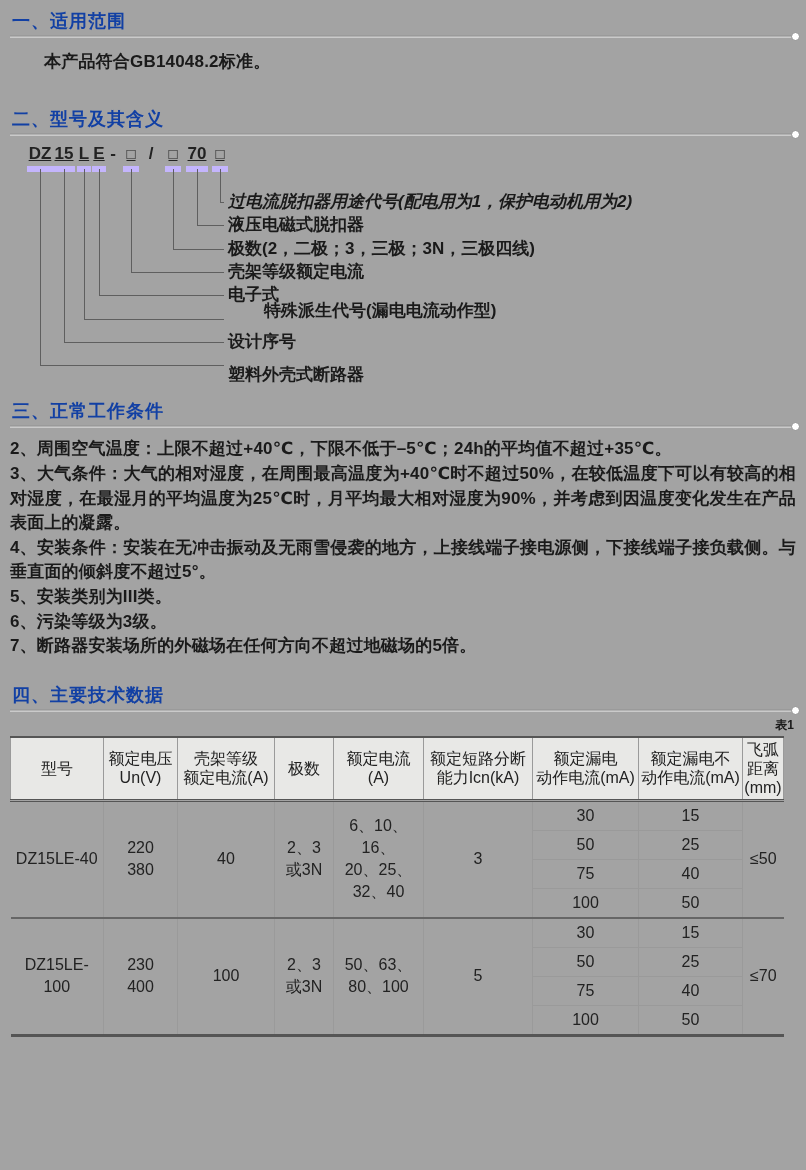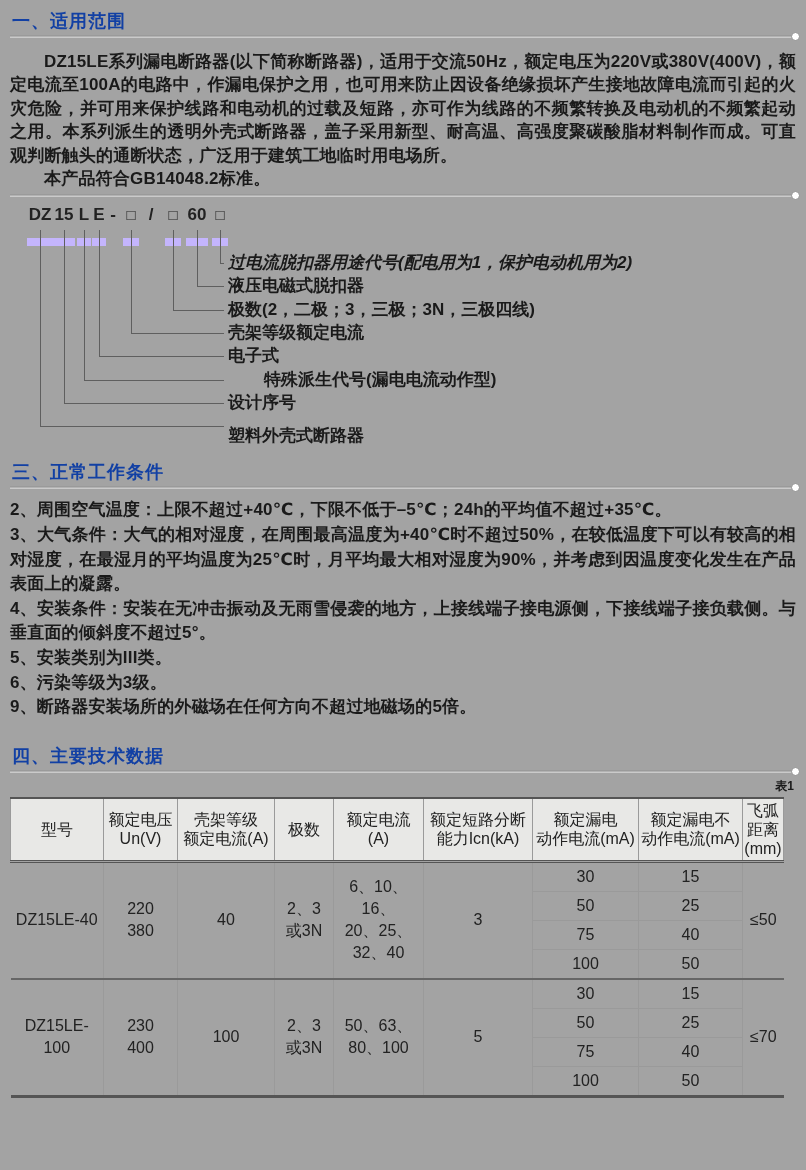--- a/index.html
+++ b/index.html
@@ -12,21 +12,21 @@
 
   
   .s1-title{margin-top:12px;}
   .body-par{margin:12px 10px 0 10px;font-size:17px;line-height:23.4px;font-weight:bold;text-align:justify;text-indent:34px;letter-spacing:0.2px;white-space:normal;}
   .body-par + .body-par{margin-top:0;}
 
   
   .s2-title{margin-top:37px;}
   .diagram{position:relative;height:246px;margin-top:7px;}
   .mpart{position:absolute;top:0;height:21px;line-height:21px;text-align:center;font-size:17px;font-weight:bold;color:#222;}
-  .mpart.tick{border-bottom:8px solid #c4b5fd;padding-bottom:13px;}
+  .mpart.tick{border-bottom:6px solid #c4b5fd;padding-bottom:2px;text-decoration:underline;}
   .mpart.bx{font-size:15px;}
   .vline{position:absolute;width:1px;background:#5f5f5f;}
   .hline{position:absolute;height:1px;background:#5f5f5f;}
   .dlabel{position:absolute;left:228px;font-size:17px;font-weight:bold;line-height:24px;white-space:nowrap;color:#1a1a1a;}
 
   
   .s3-title{margin-top:13px;}
   .cond{margin:0 10px 0 10px;font-size:17px;line-height:24.6px;font-weight:bold;text-align:justify;letter-spacing:0.2px;}
   .cond-list{margin-top:9px;}
 
@@ -45,40 +45,40 @@
 </head>
 <body>
 
 <div class="page">
 
   <div>
     <h2 class="sec-title s1-title">一、适用范围</h2>
     <div class="divider">
         <span class="end-circle"></span>
       </div>
-    <p class="body-par">DZ15LE系列漏电断路器(以下简称断路器)，适用于交流50Hz，额定电压为220V或380V(400V)，额定电流至100A的电路中，作漏电保护之用，也可用来防止因设备绝缘损坏产生接地故障电流而引起的火灾危险，并可用来保护线路和电动机的过载及短路，亦可作为线路的不频繁转换及电动机的不频繁起动之用。本系列派生的透明外壳式断路器，盖子采用新型、耐高温、高强度聚碳酸脂材料制作而成。可直观判断触头的通断状态，广泛用于建筑工地临时用电场所。</p>
     <p class="body-par">本产品符合GB14048.2标准。</p>
   </div>
 
   <div>
+    <h2 class="sec-title s2-title">二、型号及其含义</h2>
     <div class="divider">
         <span class="end-circle"></span>
       </div>
 
     <div class="diagram">
 
       <span class="mpart tick" style="left:27px;width:26px;">DZ</span>
       <span class="mpart tick" style="left:53px;width:22px;">15</span>
       <span class="mpart tick" style="left:77px;width:14px;">L</span>
       <span class="mpart tick" style="left:92px;width:14px;">E</span>
       <span class="mpart" style="left:107px;width:12px;">-</span>
       <span class="mpart tick bx" style="left:123px;width:16px;">□</span>
       <span class="mpart" style="left:145px;width:12px;">/</span>
       <span class="mpart tick bx" style="left:165px;width:16px;">□</span>
-      <span class="mpart tick" style="left:186px;width:22px;">60</span>
+      <span class="mpart tick" style="left:186px;width:22px;">70</span>
       <span class="mpart tick bx" style="left:212px;width:16px;">□</span>
 
       <div class="vline" style="left:220px;top:26px;height:33px;"></div>
       <div class="vline" style="left:197px;top:26px;height:56px;"></div>
       <div class="vline" style="left:173px;top:26px;height:80px;"></div>
       <div class="vline" style="left:131px;top:26px;height:103px;"></div>
       <div class="vline" style="left:99px;top:26px;height:126px;"></div>
       <div class="vline" style="left:84px;top:26px;height:150px;"></div>
       <div class="vline" style="left:64px;top:26px;height:173px;"></div>
       <div class="vline" style="left:40px;top:26px;height:196px;"></div>
@@ -90,38 +90,38 @@
       <div class="hline" style="left:99px;top:152px;width:125px;"></div>
       <div class="hline" style="left:84px;top:176px;width:140px;"></div>
       <div class="hline" style="left:64px;top:199px;width:160px;"></div>
       <div class="hline" style="left:40px;top:222px;width:184px;"></div>
 
       <div class="dlabel" style="top:47px;font-style:italic;">过电流脱扣器用途代号(配电用为1，保护电动机用为2)</div>
       <div class="dlabel" style="top:70px;">液压电磁式脱扣器</div>
       <div class="dlabel" style="top:94px;">极数(2，二极；3，三极；3N，三极四线)</div>
       <div class="dlabel" style="top:117px;">壳架等级额定电流</div>
       <div class="dlabel" style="top:140px;">电子式</div>
-      <div class="dlabel" style="top:164px;padding-left:36px;">特殊派生代号(漏电电流动作型)</div>
+      <div class="dlabel" style="top:156px;padding-left:36px;">特殊派生代号(漏电电流动作型)</div>
       <div class="dlabel" style="top:187px;">设计序号</div>
       <div class="dlabel" style="top:220px;">塑料外壳式断路器</div>
     </div>
   </div>
 
   <div>
     <h2 class="sec-title s3-title">三、正常工作条件</h2>
     <div class="divider">
         <span class="end-circle"></span>
       </div>
     <div class="cond-list">
       <p class="cond">2、周围空气温度：上限不超过+40℃，下限不低于–5℃；24h的平均值不超过+35℃。</p>
       <p class="cond">3、大气条件：大气的相对湿度，在周围最高温度为+40℃时不超过50%，在较低温度下可以有较高的相对湿度，在最湿月的平均温度为25℃时，月平均最大相对湿度为90%，并考虑到因温度变化发生在产品表面上的凝露。</p>
       <p class="cond">4、安装条件：安装在无冲击振动及无雨雪侵袭的地方，上接线端子接电源侧，下接线端子接负载侧。与垂直面的倾斜度不超过5°。</p>
       <p class="cond">5、安装类别为III类。</p>
       <p class="cond">6、污染等级为3级。</p>
-      <p class="cond">9、断路器安装场所的外磁场在任何方向不超过地磁场的5倍。</p>
+      <p class="cond">7、断路器安装场所的外磁场在任何方向不超过地磁场的5倍。</p>
     </div>
   </div>
 
   <div>
     <h2 class="sec-title s4-title">四、主要技术数据</h2>
     <div class="divider">
         <span class="end-circle"></span>
       </div>
     <div class="table-note">表1</div>
 

